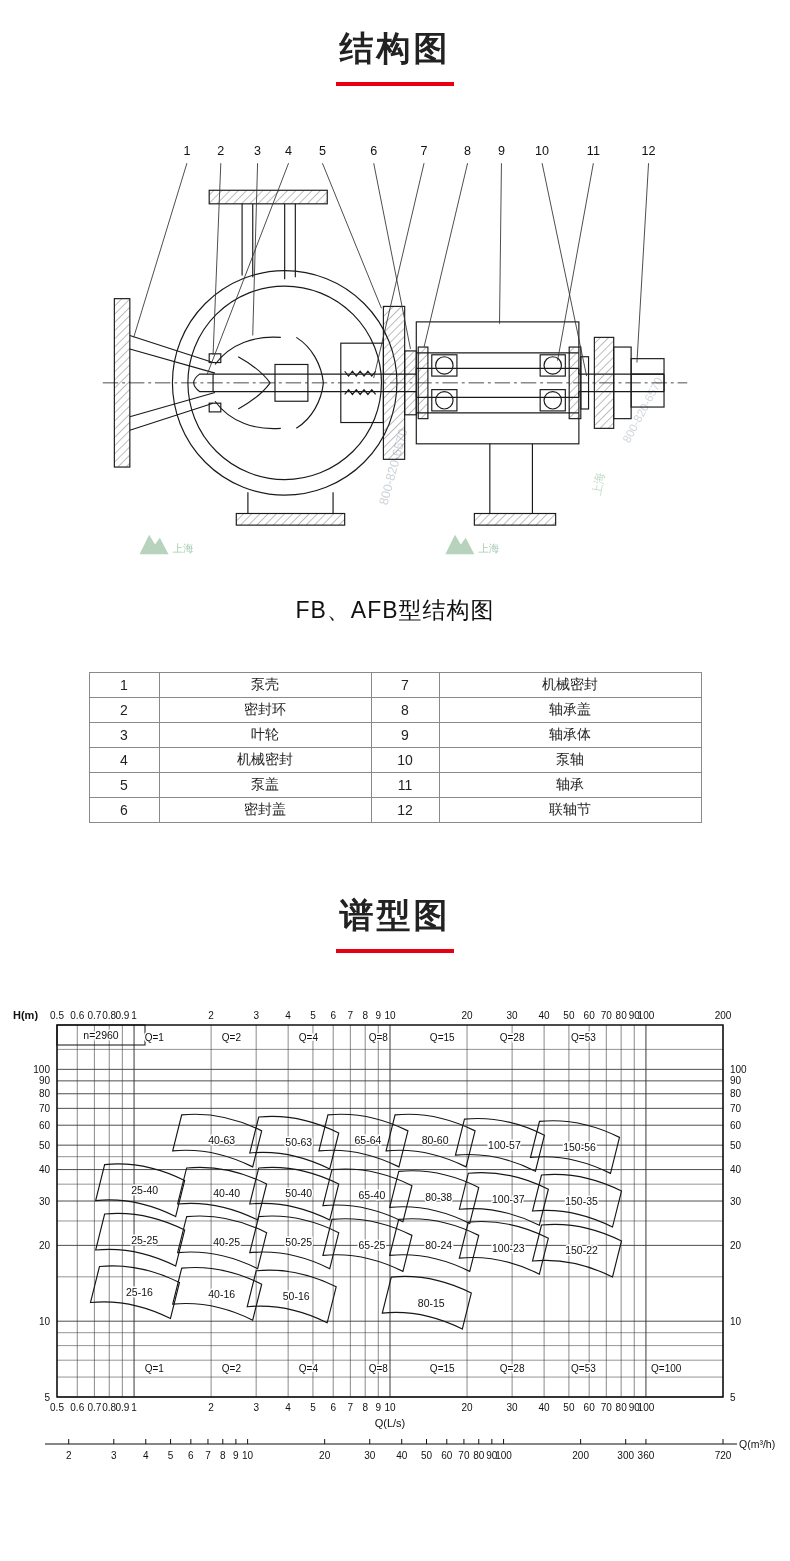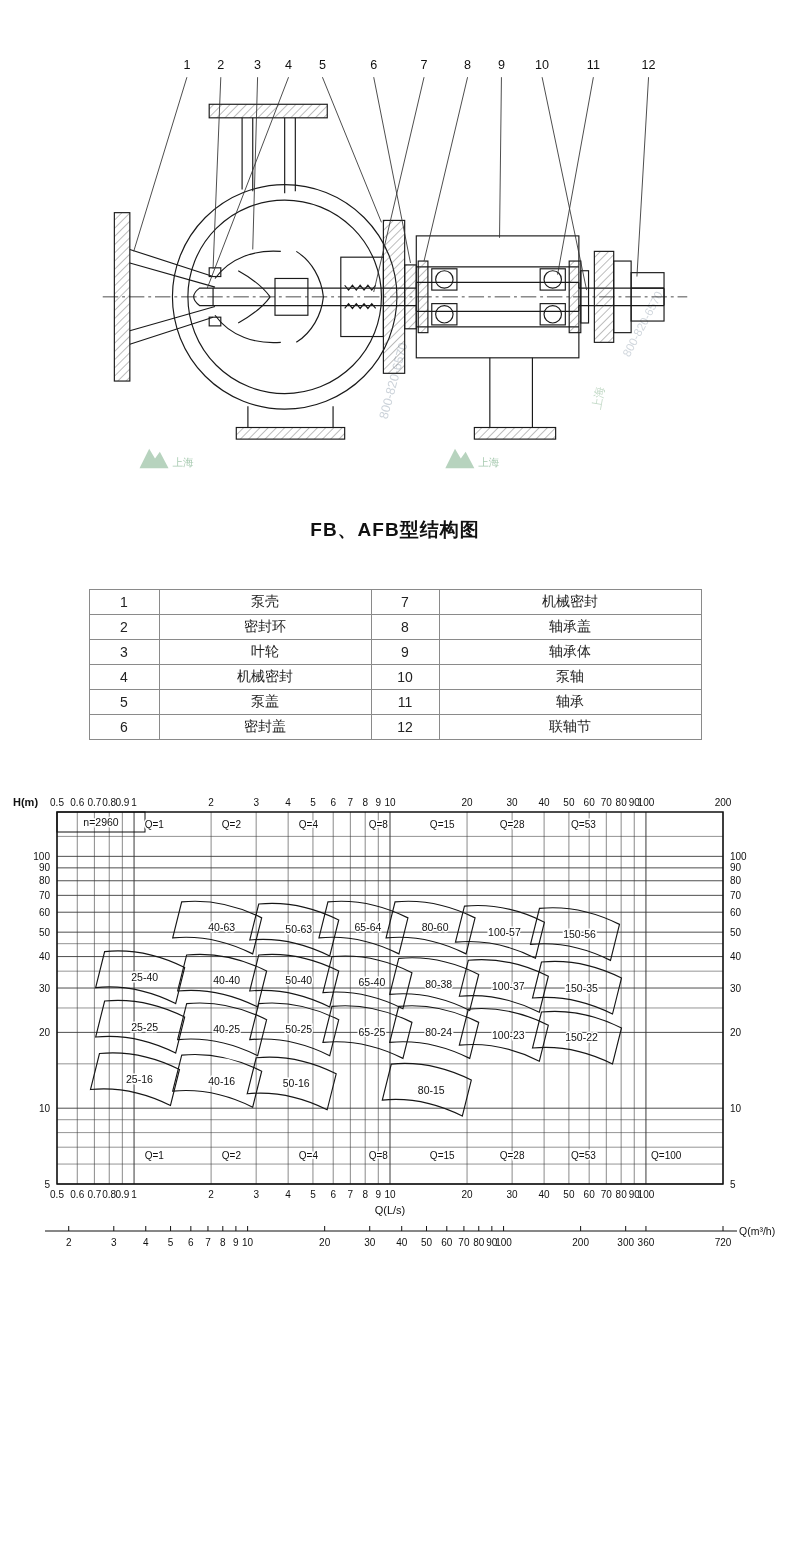--- a/index.html
+++ b/index.html
@@ -2,31 +2,35 @@
 <html><head>
 <meta charset="utf-8">
 <style>
   *{box-sizing:border-box;margin:0;padding:0}
   html,body{background:#fff}
   body{width:790px;min-height:1561px;margin:0 auto;font-family:"Liberation Sans","DejaVu Sans",sans-serif;color:#1a1a1a}
   .section-header{text-align:center;padding-top:26px}
   .section-header h1{font-size:34px;font-weight:700;letter-spacing:3px;color:#222}
   .red-underline{width:118px;height:4px;background:#e60012;margin:10px auto 0}
   figure.drawing{margin:50px auto 0;width:620px;text-align:center}
-  figure.drawing figcaption{margin-top:8px;font-size:19px;font-weight:700;letter-spacing:1px;color:#111}
+  figure.drawing figcaption{font-size:23px;font-weight:400;letter-spacing:1px;color:#111}
   table.parts{margin:46px auto 0;border-collapse:collapse;font-size:14px;color:#222}
   table.parts td{border:1px solid #8a8a8a;height:25px;text-align:center;vertical-align:middle;padding:0 4px}
   .chart-wrap{margin:48px auto 0;width:780px}
   .chart-wrap svg{display:block}
 </style>
 </head>
 <body>
 
 <div class="page">
 
+  <header class="section-header">
+    <h1>结构图</h1>
+    <div class="red-underline"></div>
+  </header>
 
   <figure class="drawing">
     <svg viewBox="0 0 620 470" width="600" height="455" role="img">
       <defs>
         <pattern id="hatch" patternUnits="userSpaceOnUse" width="6" height="6" patternTransform="rotate(45)">
           <line x1="0" y1="0" x2="0" y2="6" stroke="#555" stroke-width="0.8"></line>
         </pattern>
       </defs>
 
       <g>
@@ -195,20 +199,24 @@
       </tr>
       <tr>
         <td>6</td>
         <td>密封盖</td>
         <td>12</td>
         <td>联轴节</td>
       </tr>
     </tbody>
   </table>
 
+  <header class="section-header" style="padding-top:70px">
+    <h1>谱型图</h1>
+    <div class="red-underline"></div>
+  </header>
 
   <figure class="chart-wrap">
     <svg id="chart" viewBox="0 0 780 505" width="780" height="505" role="img">
         <line x1="52" y1="24" x2="52" y2="396" stroke="#3a3a3a" stroke-width="0.6"></line>
         <line x1="72.2665234635136" y1="24" x2="72.2665234635136" y2="396" stroke="#3a3a3a" stroke-width="0.6"></line>
         <line x1="89.40162489952377" y1="24" x2="89.40162489952377" y2="396" stroke="#3a3a3a" stroke-width="0.6"></line>
         <line x1="104.24472491099903" y1="24" x2="104.24472491099903" y2="396" stroke="#3a3a3a" stroke-width="0.6"></line>
         <line x1="117.33726699822799" y1="24" x2="117.33726699822799" y2="396" stroke="#3a3a3a" stroke-width="0.6"></line>
         <line x1="129.0489449821998" y1="24" x2="129.0489449821998" y2="396" stroke="#3a3a3a" stroke-width="1"></line>
         <line x1="206.0978899643996" y1="24" x2="206.0978899643996" y2="396" stroke="#3a3a3a" stroke-width="0.6"></line>

